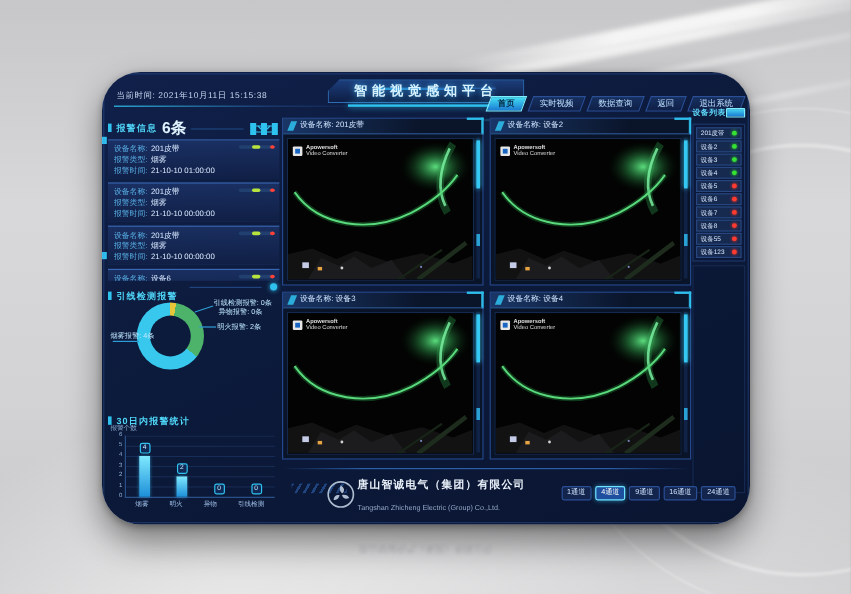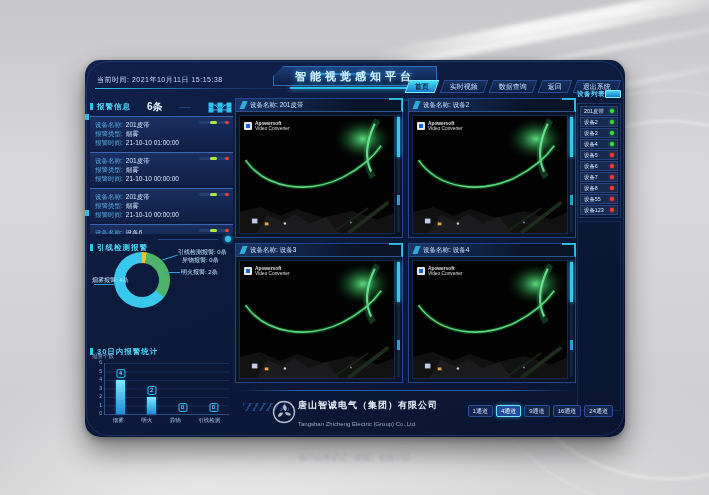--- a/index.html
+++ b/index.html
@@ -19,21 +19,21 @@
     background:radial-gradient(ellipse at center,rgba(255,255,255,.95) 0%,rgba(255,255,255,0) 68%); transform:rotate(-16deg); opacity:.85; }
   .swoosh2 { position:absolute; bottom:-340px; right:-260px; width:820px; height:480px; border-radius:50%;
     background:radial-gradient(ellipse at center,rgba(255,255,255,.8) 0%,rgba(255,255,255,0) 66%); opacity:.7; }
   .arc { position:absolute; right:-140px; top:120px; width:360px; height:360px; border-radius:50%;
     border:2px solid rgba(255,255,255,.55); filter:blur(1.5px); }
   .arc2 { position:absolute; right:-170px; top:90px; width:420px; height:420px; border-radius:50%;
     border:1px solid rgba(255,255,255,.4); filter:blur(1px); }
   .reflection { position:absolute; left:50%; top:452px; transform:translateX(-50%) scaleY(-1);
     color:#7d828c; opacity:.3; filter:blur(1.2px); font-size:8px; white-space:nowrap; }
   
-  .dash { position:absolute; left:85px; top:60px; width:540px; height:377px; border-radius:15px;
+  .dash { position:absolute; left:85px; top:60px; width:540px; height:377px; border-radius:32px;
     background:linear-gradient(155deg,#10204a 0%,#0c1a3b 45%,#0a1531 100%);
     box-shadow:0 14px 28px rgba(0,0,0,.45), 0 2px 6px rgba(0,0,0,.3);
     overflow:hidden; }
   .dash::after { content:""; position:absolute; inset:1px; border-radius:23px;
     border:1px solid rgba(70,120,210,.28); pointer-events:none; }
   .edge-dot { position:absolute; width:4px; height:6px; background:#2fc2ef; left:0; }
   
   .time { position:absolute; left:12px; top:15px; font-size:7px; color:#c7d9f2; letter-spacing:.5px; }
   .subline { position:absolute; left:10px; top:28px; width:215px; height:1px; background:linear-gradient(90deg,#2fc2ef,#1d3f78 60%,rgba(29,63,120,0)); }
   .hline { position:absolute; height:2px; background:linear-gradient(90deg,#2fc2ef,#1b5fae); top:13px; }
@@ -48,22 +48,22 @@
   .tabs { position:absolute; right:6px; top:20px; display:flex; gap:5px; }
   .tab { height:13px; padding:0 7px; line-height:12px; font-size:7px; color:#bfe0ff; cursor:pointer;
     background:linear-gradient(180deg,#17305f,#0f2048); border:1px solid #2a4f96; transform:skewX(-20deg); }
   .tab > span { display:inline-block; transform:skewX(20deg); }
   .tab.active { background:linear-gradient(180deg,#45e0f6,#1a7ad2); border-color:#7ceeff; color:#04263f; font-weight:bold; }
   .tabline { position:absolute; right:60px; top:39px; width:170px; height:2px; background:linear-gradient(90deg,rgba(47,194,239,0),#2fc2ef 30%,#2fc2ef); }
   
   .leftcol { position:absolute; left:5px; top:40px; width:143px; height:316px; }
   .sec-title { font-size:7.5px; color:#4fd6f8; letter-spacing:1px; font-weight:bold; position:relative; padding-left:7px; }
   .sec-title::before { content:""; position:absolute; left:0; top:1px; width:3px; height:7px; background:#2fc2ef; }
-  .alarm-head { display:flex; align-items:center; gap:16px; height:14px; }
-  .alarm-count { font-size:10px; color:#dff2ff; font-weight:bold; }
+  .alarm-head { display:flex; align-items:center; gap:4px; height:14px; }
+  .alarm-count { font-size:13px; color:#dff2ff; font-weight:bold; }
   .alarm-headline { flex:1; height:1px; background:#1f447e; }
   .net-ico { width:26px; height:11px; }
   .alarm-list { margin-top:2px; height:118px; overflow:hidden; }
   .acard { position:relative; height:33px; margin-bottom:3px; padding:3px 4px 0 5px;
     background:linear-gradient(180deg,rgba(38,66,128,.5),rgba(20,36,78,.4));
     border-top:1px solid #3a67b4; border-bottom:1px solid #12244c; cursor:pointer; }
   .arow { display:flex; gap:3px; font-size:6.5px; line-height:9px; white-space:nowrap; }
   .albl { color:#58aee4; }
   .aval { color:#d8e8ff; }
   .meter { position:absolute; right:4px; top:4px; width:30px; height:3px; background:#21406f; border-radius:2px; }

